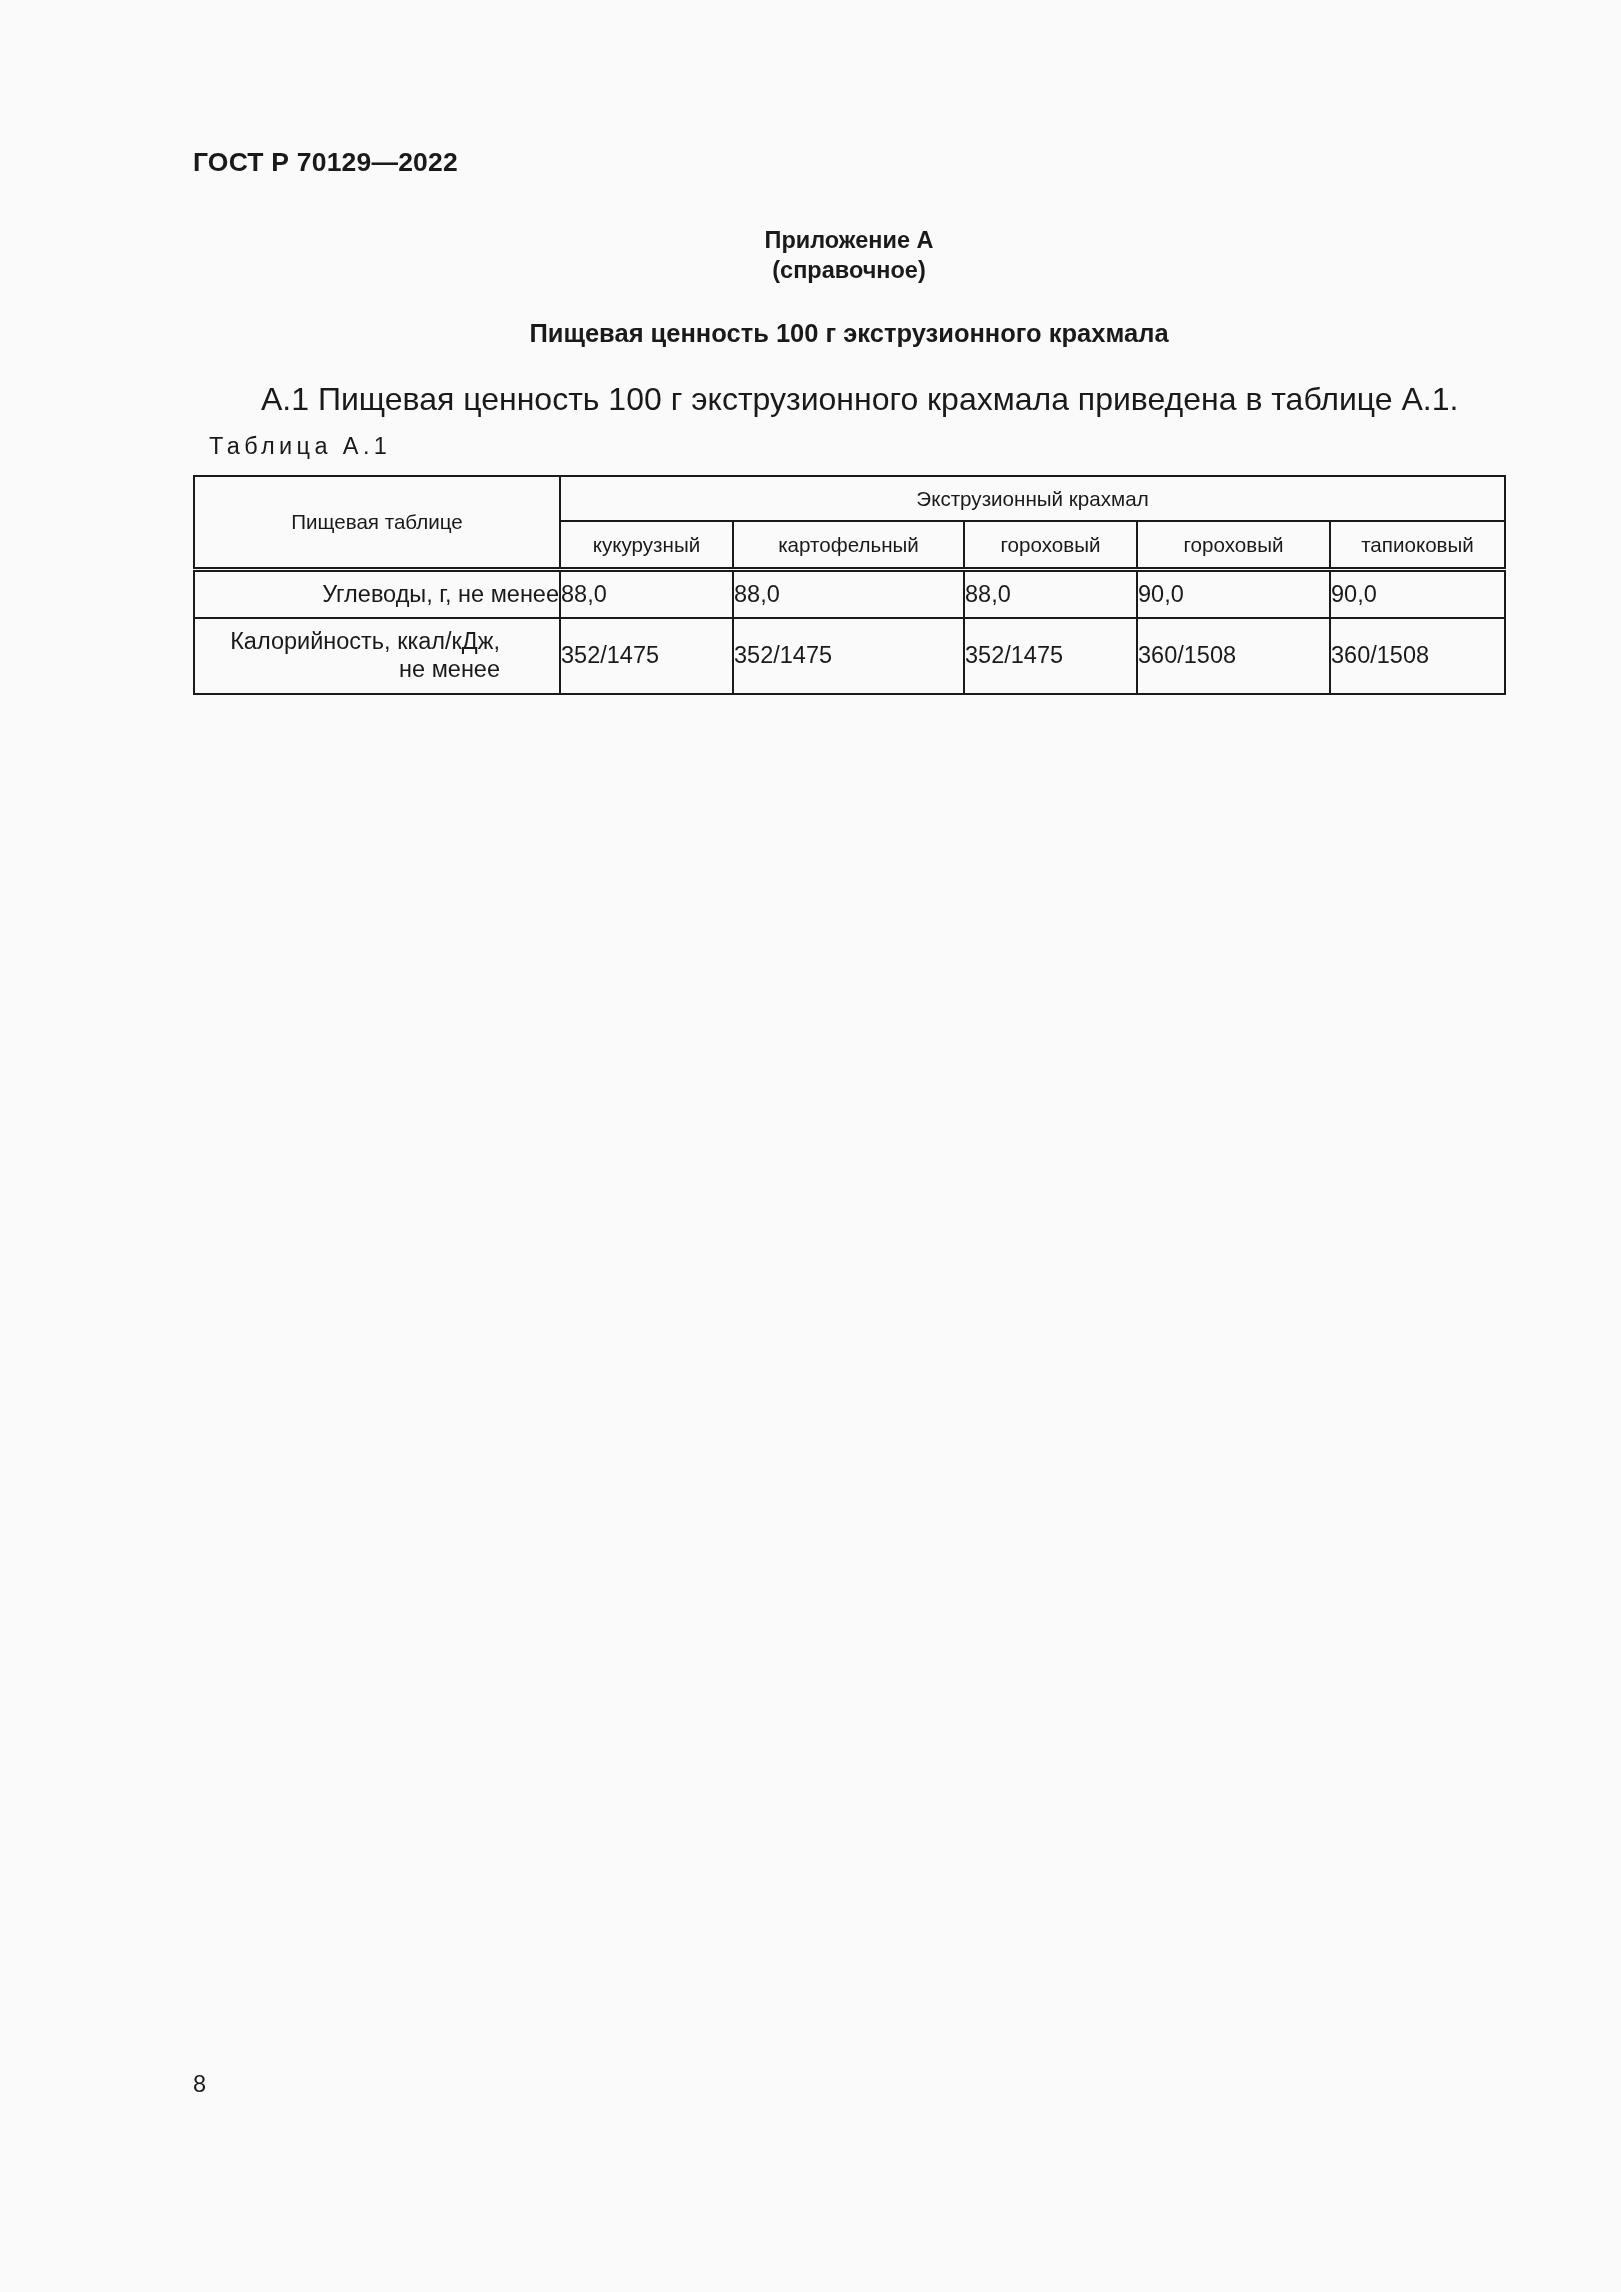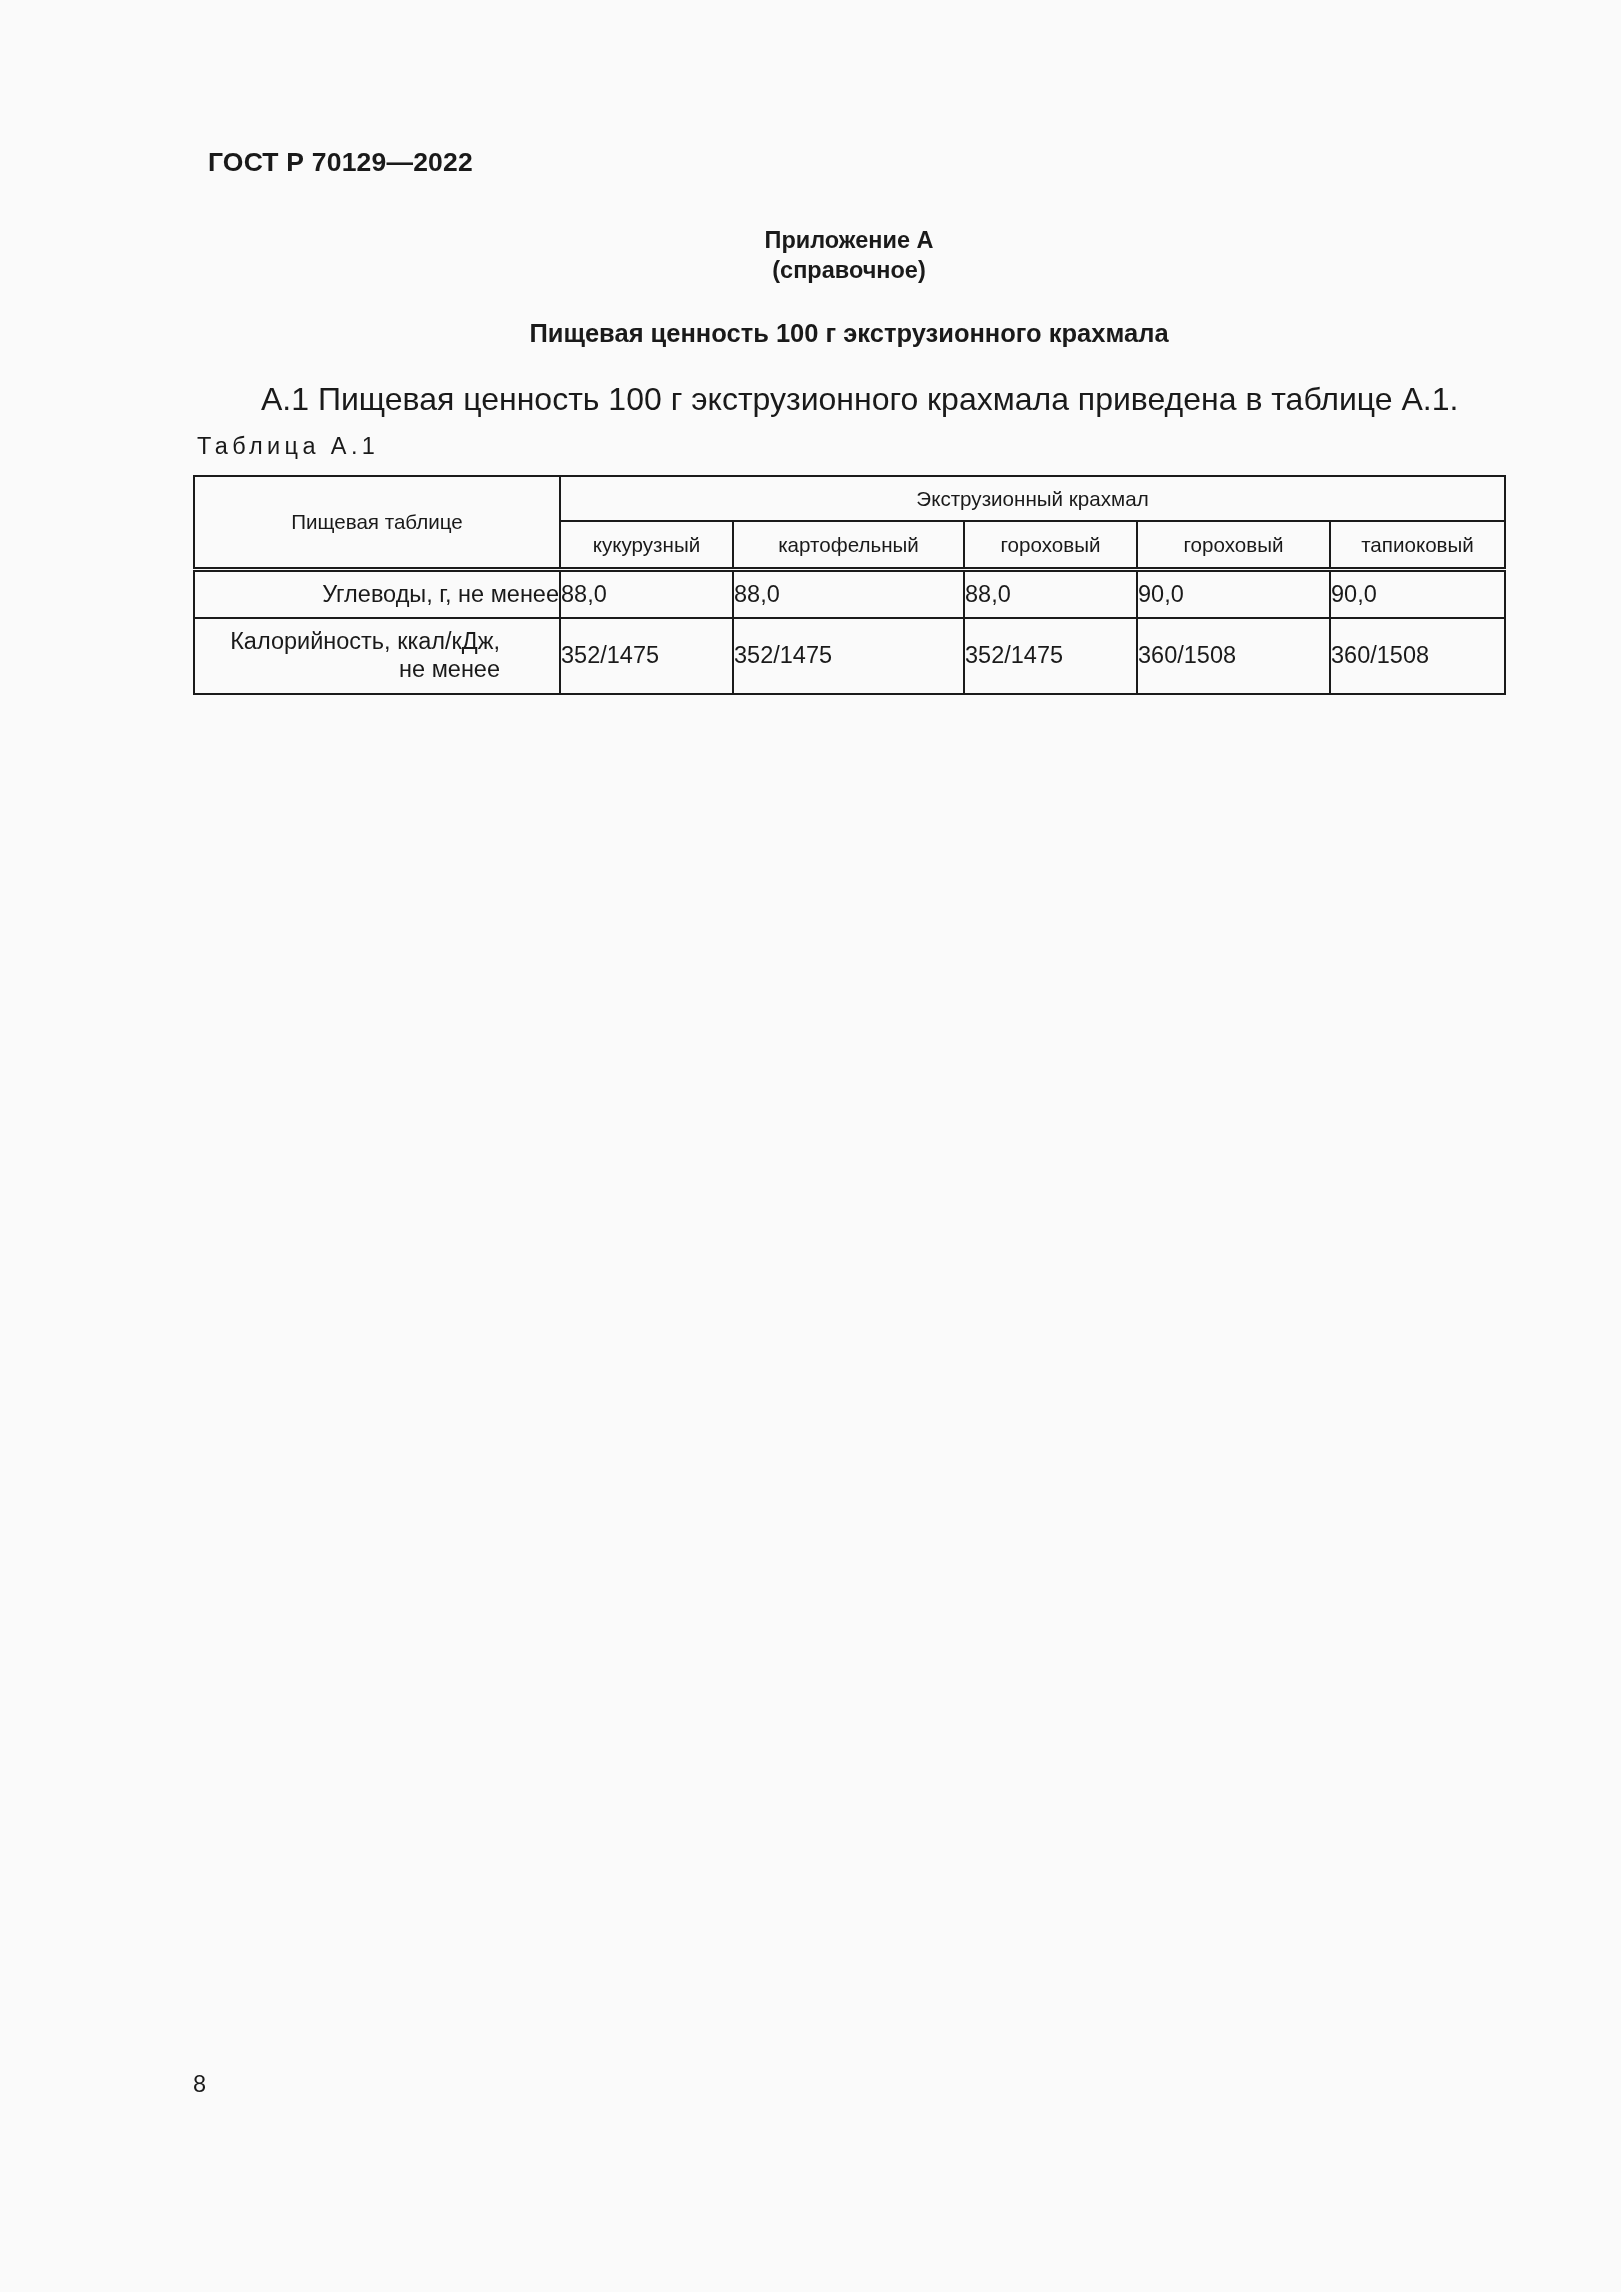--- a/index.html
+++ b/index.html
@@ -1,22 +1,22 @@
 <!DOCTYPE html>
 <html><head>
 <meta charset="utf-8">
 <style>
   html,body{margin:0;padding:0;}
   body{width:1621px;height:2293px;background:#fafafa;position:relative;font-family:"Liberation Sans",sans-serif;color:#1a1a1a;overflow:hidden;}
   .abs{position:absolute;}
-  #doc-code{left:193px;top:147px;font-size:26.5px;font-weight:bold;letter-spacing:0.2px;margin-left:15px;}
+  #doc-code{left:193px;top:147px;font-size:26.5px;font-weight:bold;letter-spacing:0.2px;}
   #annex-title{left:0;width:1698px;top:225px;text-align:center;font-size:23.5px;font-weight:bold;line-height:30px;}
   #section-title{left:0;width:1698px;top:319px;text-align:center;font-size:25.5px;font-weight:bold;}
   #para{left:261px;top:381px;font-size:32px;}
-  #table-caption{left:197px;top:433px;font-size:23.5px;letter-spacing:4.4px;}
+  #table-caption{left:209px;top:433px;font-size:23.5px;letter-spacing:4.4px;}
   table{position:absolute;left:193px;top:475px;border-collapse:collapse;width:1312px;table-layout:fixed;}
   td,th{border:2px solid #1a1a1a;padding:0;font-weight:normal;vertical-align:middle;}
   th{font-size:20.6px;}
   td{font-size:23.5px;}
   .h1{height:45px;}
   .h2{height:45px;border-bottom:5.9px double #1a1a1a;}
   .r1{height:48px;}
   .r2{height:76px;}
   .left{text-align:right;padding-left:13.7px;line-height:27.4px;}
   #page-num{left:193px;top:2071px;font-size:23.5px;}

